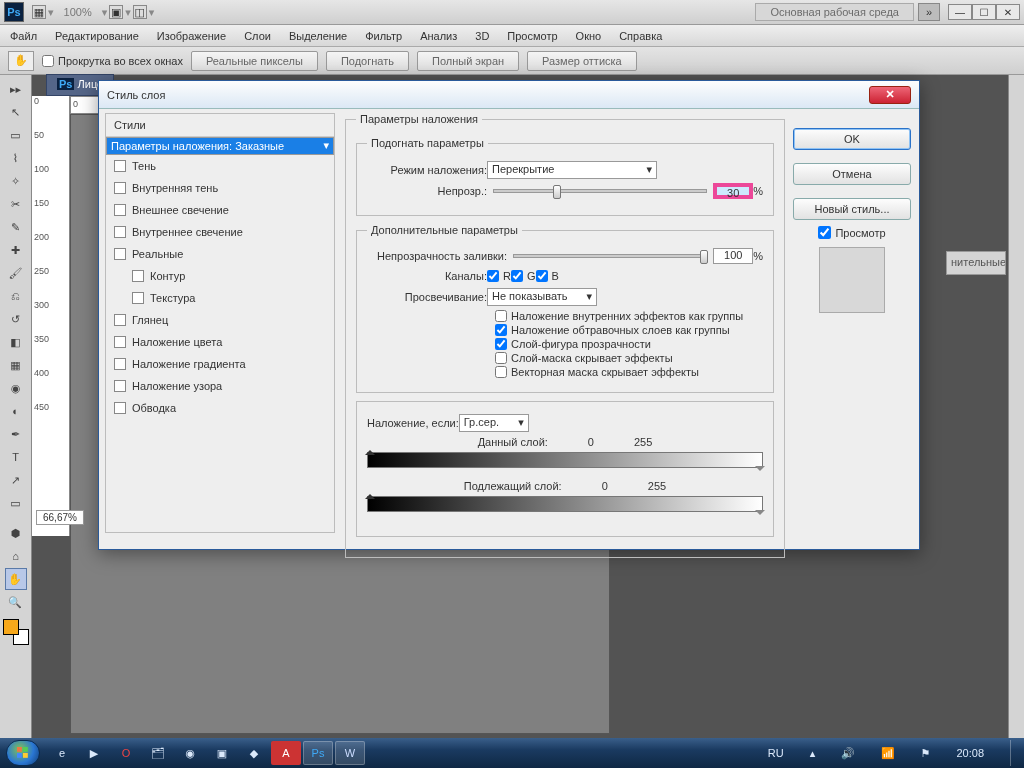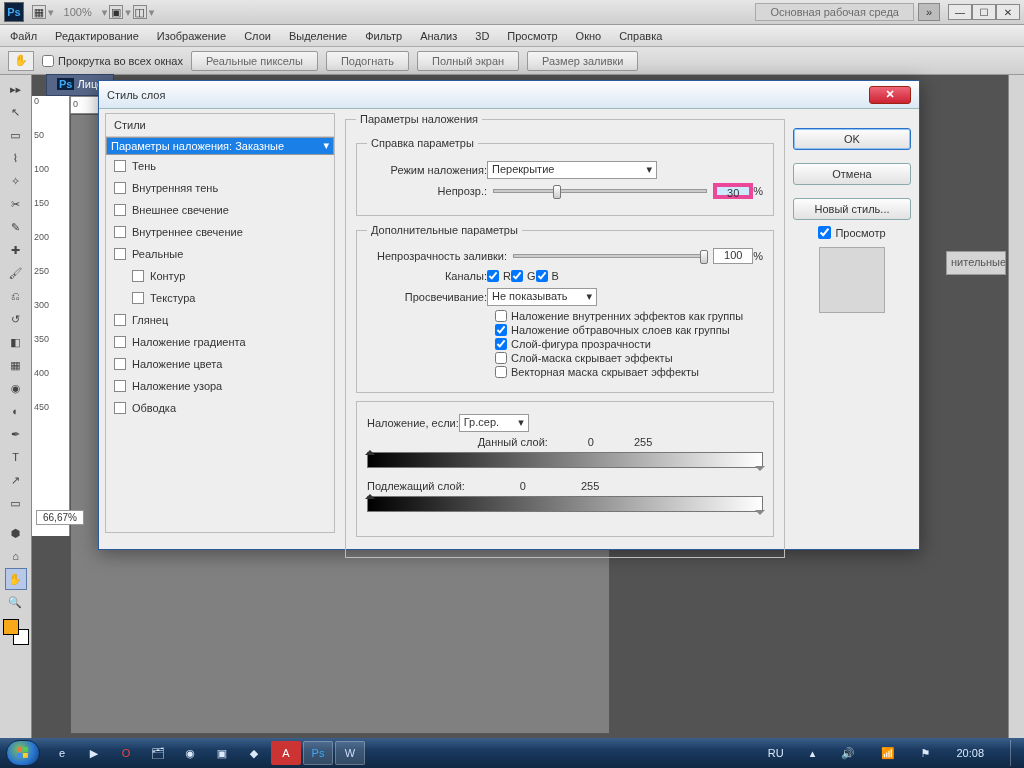--- a/index.html
+++ b/index.html
@@ -117,21 +117,21 @@
 
 <div class="ps-optbar">
   <div style="width:26px;height:20px;border:1px solid #999;background:#eee;display:flex;align-items:center;justify-content:center;">✋</div>
   <label class="cb">
       <input type="checkbox" style="">
       <span>Прокрутка во всех окнах</span>
     </label>
   <div class="opt-btn">Реальные пикселы</div>
   <div class="opt-btn">Подогнать</div>
   <div class="opt-btn">Полный экран</div>
-  <div class="opt-btn">Размер заливки</div>
+  <div class="opt-btn">Размер оттиска</div>
 </div>
 
 <div class="work">
   <div class="toolcol">
     <div class="tool">▸▸</div>
     <div class="tool">↖</div>
     <div class="tool">▭</div>
     <div class="tool">⌇</div>
     <div class="tool">✧</div>
     <div class="tool">✂</div>
@@ -223,41 +223,41 @@
       <div class="style-row indent">
           <span class="sck"></span>
           <span>Текстура</span>
         </div>
       <div class="style-row">
           <span class="sck"></span>
           <span>Глянец</span>
         </div>
       <div class="style-row">
           <span class="sck"></span>
+          <span>Наложение цвета</span>
+        </div>
+      <div class="style-row">
+          <span class="sck"></span>
           <span>Наложение градиента</span>
-        </div>
-      <div class="style-row">
-          <span class="sck"></span>
-          <span>Наложение цвета</span>
         </div>
       <div class="style-row">
           <span class="sck"></span>
           <span>Наложение узора</span>
         </div>
       <div class="style-row">
           <span class="sck"></span>
           <span>Обводка</span>
         </div>
     </div>
 
     <div class="mid">
       <fieldset>
         <legend>Параметры наложения</legend>
         <fieldset class="inner">
-          <legend>Справка параметры</legend>
+          <legend>Подогнать параметры</legend>
           <div class="frow">
             <div class="flabel">Режим наложения:</div>
             <div class="sel" style="width:170px;">Перекрытие</div>
           </div>
           <div class="frow">
             <div class="flabel">Непрозр.:</div>
             <div class="slider">
                 <div class="thumb" style="left:28%;"></div>
               </div>
             <div class="numbox">30</div>
@@ -323,21 +323,21 @@
           </div>
           <div class="frow" style="justify-content:center;gap:40px;">
             <span>Данный слой:</span>
             <span>0</span>
             <span>255</span>
           </div>
           <div class="gradient-bar">
             <div class="tri" style="left:-3px;"></div>
               <div class="tri2" style="right:-3px;"></div>
           </div>
-          <div class="frow" style="gap:55px;">
+          <div class="frow" style="justify-content:center;gap:40px;">
             <span>Подлежащий слой:</span>
             <span>0</span>
             <span>255</span>
           </div>
           <div class="gradient-bar">
             <div class="tri" style="left:-3px;"></div>
               <div class="tri2" style="right:-3px;"></div>
           </div>
         </fieldset>
       </fieldset>

